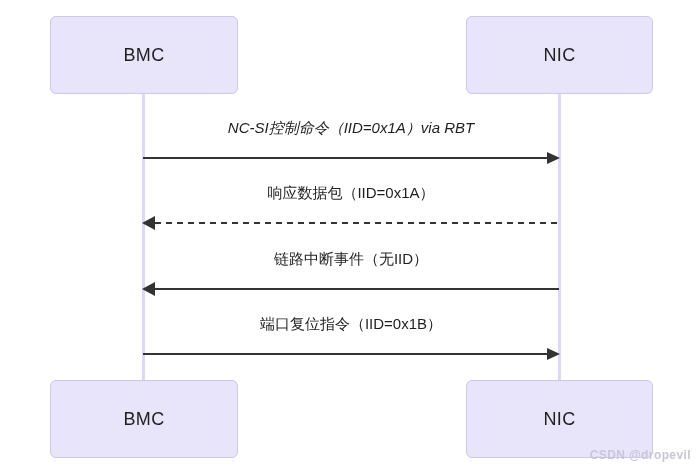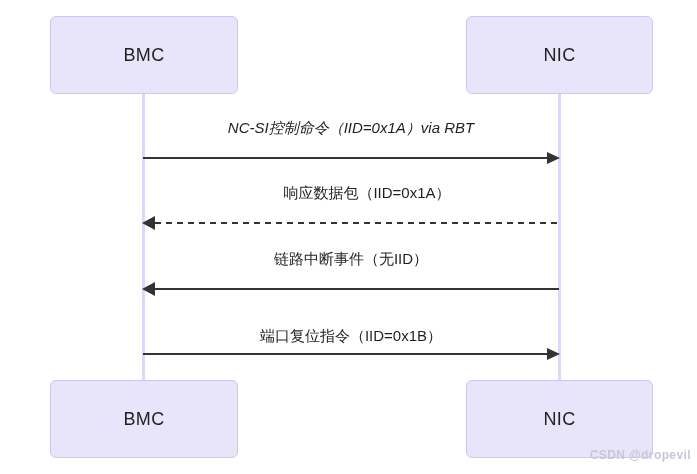--- a/index.html
+++ b/index.html
@@ -83,23 +83,23 @@
     height: 14px;
     overflow: visible;
   }
 
   #msg-0 { top: 157px; }
   #msg-1 { top: 222px; }
   #msg-2 { top: 288px; }
   #msg-3 { top: 353px; }
 
   #msg-0 .message-label { top: -38px; font-style: italic; }
-  #msg-1 .message-label { top: -38px; padding-left: 16px; }
+  #msg-1 .message-label { top: -38px; }
   #msg-2 .message-label { top: -38px; }
-  #msg-3 .message-label { top: -38px; margin-top: 12px; }
+  #msg-3 .message-label { top: -38px; }
 
   
   #watermark {
     position: absolute;
     right: 6px;
     bottom: 4px;
     font-size: 12px;
     color: #c9c6d8;
     letter-spacing: 0.4px;
     z-index: 5;

